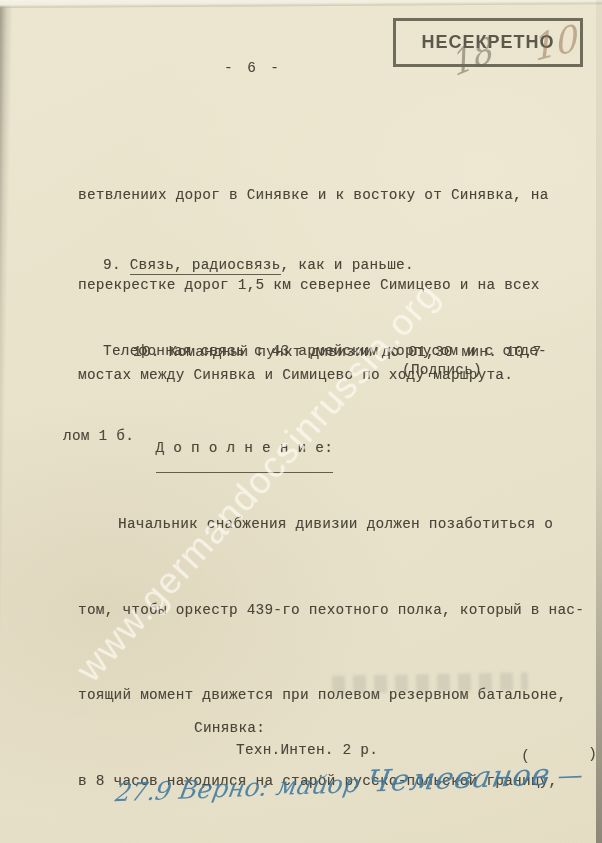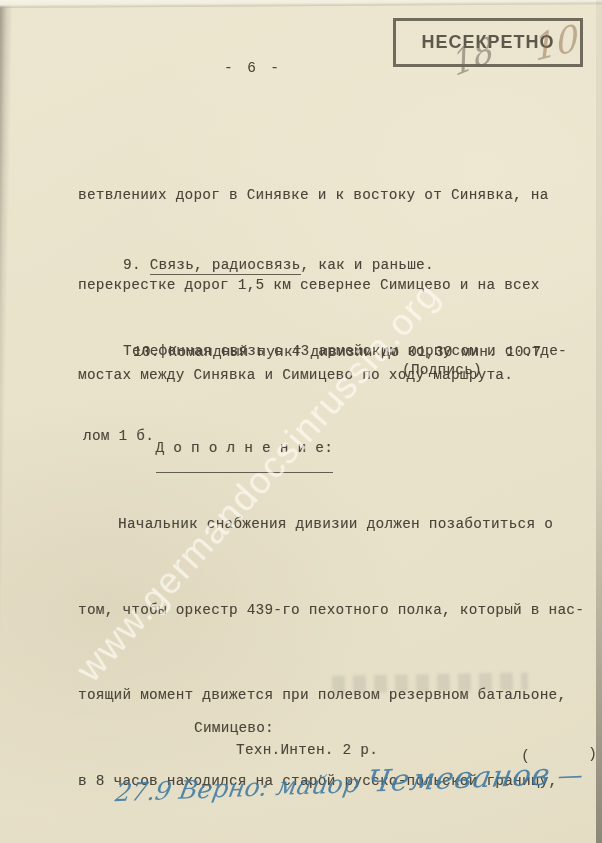--- a/index.html
+++ b/index.html
@@ -69,21 +69,21 @@
   <div class="pencil pm2">10</div>
 
   <div class="tw" style="left:224px;top:60px;letter-spacing:3px;">- 6 -</div>
 
   <div class="tw lh30" style="left:78px;top:120px;">
     <div>ветвлениих дорог в Синявке и к востоку от Синявка, на</div>
     <div>перекрестке дорог 1,5 км севернее Симицево и на всех</div>
     <div>мостах между Синявка и Симицево по ходу маршрута.</div>
   </div>
 
-  <div class="tw lh285" style="left:83px;top:194px;">
+  <div class="tw lh285" style="left:63px;top:194px;">
     <div class="ind"><span>9. </span><span class="u">Связь, радиосвязь</span><span>, как и раньше.</span></div>
     <div class="ind">Телефонная связь с 43 армейским корпусом и с отде-</div>
     <div>лом 1 б.</div>
   </div>
 
   <div class="tw lh285" style="left:78px;top:281px;margin-left:15px;">
     <div class="ind">10. Командный пункт дивизии до 01,30 мин. 10.7</div>
   </div>
 
   <div class="tw" style="left:402px;top:362px;">(Подпись)</div>
@@ -98,21 +98,21 @@
     <div>тоящий момент движется при полевом резервном батальоне,</div>
     <div>в 8 часов находился на старой русско-польской границу,</div>
     
     
     
     
   </div>
 
   <div class="bleed"></div>
 
-  <div class="tw" style="left:194px;top:720px;">Симицево:</div>
+  <div class="tw" style="left:194px;top:720px;">Синявка:</div>
   <div class="tw" style="left:236px;top:742px;text-align:center;">Техн.Интен. 2 р.</div>
   <div class="paren" style="left:521px;top:748px;">(</div>
   <div class="paren" style="left:588px;top:746px;">)</div>
 
   <div class="hand">
     <span>27.9 Верно: майор </span><span class="sig">Чемеванов</span><span> —</span>
   </div>
 
   <div class="watermark">www.germandocsinrussia.org</div>
 

